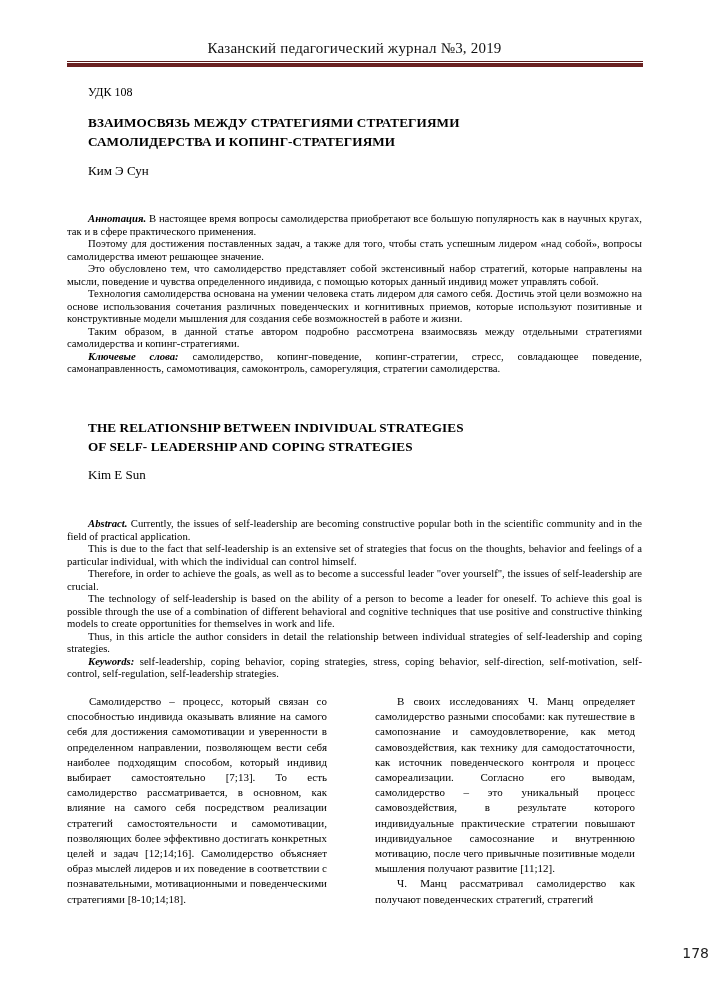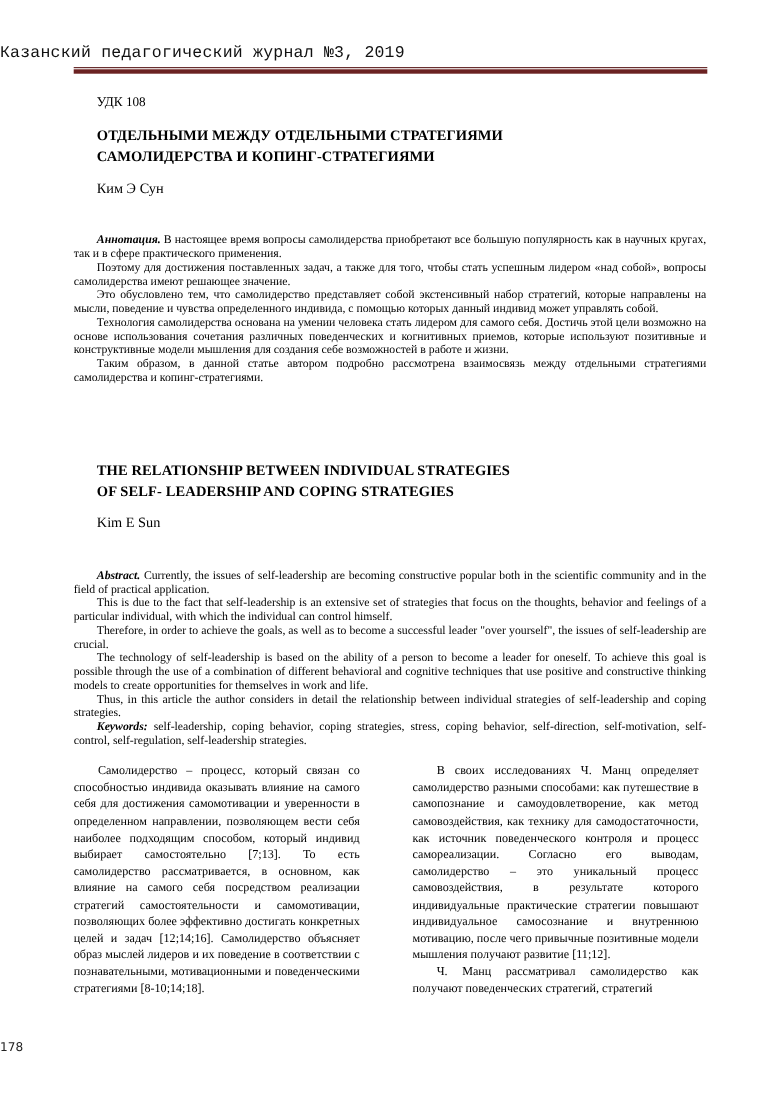--- a/index.html
+++ b/index.html
@@ -1,64 +1,65 @@
 <!DOCTYPE html>
 <html><head>
   <meta charset="utf-8">
   <style>
     html, body { margin: 0; padding: 0; background: #ffffff; }
     body { width: 709px; height: 1003px; position: relative; overflow: hidden; color: #000; }
     .page { position: absolute; left: 0; top: 0; width: 709px; height: 1003px; }
     .running-head {
-      position: absolute; left: 0; width: 709px; top: 40px; text-align: left;
-      font-family: Liberation Mono, monospace; font-size: 15px; letter-spacing: 0.2px; color: #111;
+      position: absolute; left: 0; width: 709px; top: 40px; text-align: center;
+      font-family: Liberation Serif, serif; font-size: 15px; letter-spacing: 0.2px; color: #111;
     }
     .rule-thin { position: absolute; left: 67px; width: 576px; top: 61px; height: 1px; background: #5a1a1a; }
     .rule-thick { position: absolute; left: 67px; width: 576px; top: 63px; height: 4px; background: #6b2222; }
     .serif { font-family: "Liberation Serif", serif; }
     .udk { position: absolute; left: 88px; top: 85px; font-size: 12px; }
     .title { position: absolute; left: 88px; top: 113px; font-size: 13.2px; font-weight: bold; line-height: 19px; letter-spacing: 0.1px; }
     .author { position: absolute; left: 88px; top: 163px; font-size: 13px; font-weight: normal; }
     .abstract { position: absolute; left: 67px; width: 575px; font-size: 10.7px; line-height: 12.5px; text-align: justify; margin-top: 16px; }
     .abstract p { margin: 0; text-indent: 21px; }
     .abstract .lbl { font-weight: bold; font-style: italic; }
     .abs-ru { top: 196px; }
     .title-en { top: 418px; }
     .author-en { top: 467px; }
     .abs-en { top: 501px; }
     .col { position: absolute; width: 260px; font-size: 11px; line-height: 15.2px; text-align: justify; text-align-last: left; }
     .col p { margin: 0; text-indent: 22px; }
     .col-left { left: 67px; top: 694px; }
     .col-right { left: 375px; top: 694px; }
-    .page-num { position: absolute; left: 0; width: 709px; top: 945px; text-align: left; font-family: "DejaVu Sans", sans-serif; font-size: 11px; color: #222; }
+    .page-num { position: absolute; left: 0; width: 709px; top: 945px; text-align: right; font-family: "DejaVu Sans", sans-serif; font-size: 14px; color: #222; }
   </style>
 </head>
 <body>
 
 <div class="page">
 
   <div class="running-head">Казанский педагогический журнал №3, 2019</div>
   <div class="rule-thin"></div>
   <div class="rule-thick"></div>
 
   <div class="udk serif">УДК 108</div>
 
   <div class="title serif">
-    <div>ОТДЕЛЬНЫМИ МЕЖДУ ОТДЕЛЬНЫМИ СТРАТЕГИЯМИ</div>
+    <div>ВЗАИМОСВЯЗЬ МЕЖДУ СТРАТЕГИЯМИ СТРАТЕГИЯМИ</div>
     <div>САМОЛИДЕРСТВА И КОПИНГ-СТРАТЕГИЯМИ</div>
   </div>
 
   <div class="author serif">Ким Э Сун</div>
 
   <div class="abstract abs-ru serif">
     <p><span class="lbl">Аннотация.</span><span> В настоящее время вопросы самолидерства приобретают все большую популярность как в научных кругах, так и в сфере практического применения.</span></p>
     <p>Поэтому для достижения поставленных задач, а также для того, чтобы стать успешным лидером «над собой», вопросы самолидерства имеют решающее значение.</p>
     <p>Это обусловлено тем, что самолидерство представляет собой экстенсивный набор стратегий, которые направлены на мысли, поведение и чувства определенного индивида, с помощью которых данный индивид может управлять собой.</p>
     <p>Технология самолидерства основана на умении человека стать лидером для самого себя. Достичь этой цели возможно на основе использования сочетания различных  поведенческих и когнитивных приемов, которые используют позитивные и конструктивные модели мышления для создания себе возможностей в работе и жизни.</p>
     <p>Таким образом, в данной статье автором подробно рассмотрена взаимосвязь между отдельными стратегиями самолидерства и копинг-стратегиями.</p>
+    <p><span class="lbl">Ключевые слова:</span><span> самолидерство, копинг-поведение, копинг-стратегии, стресс, совладающее поведение, самонаправленность, самомотивация, самоконтроль, саморегуляция, стратегии самолидерства.</span></p>
   </div>
 
   <div class="title title-en serif">
     <div>THE RELATIONSHIP BETWEEN INDIVIDUAL STRATEGIES</div>
     <div>OF SELF- LEADERSHIP AND COPING STRATEGIES</div>
   </div>
 
   <div class="author author-en serif">Kim E Sun</div>
 
   <div class="abstract abs-en serif">

